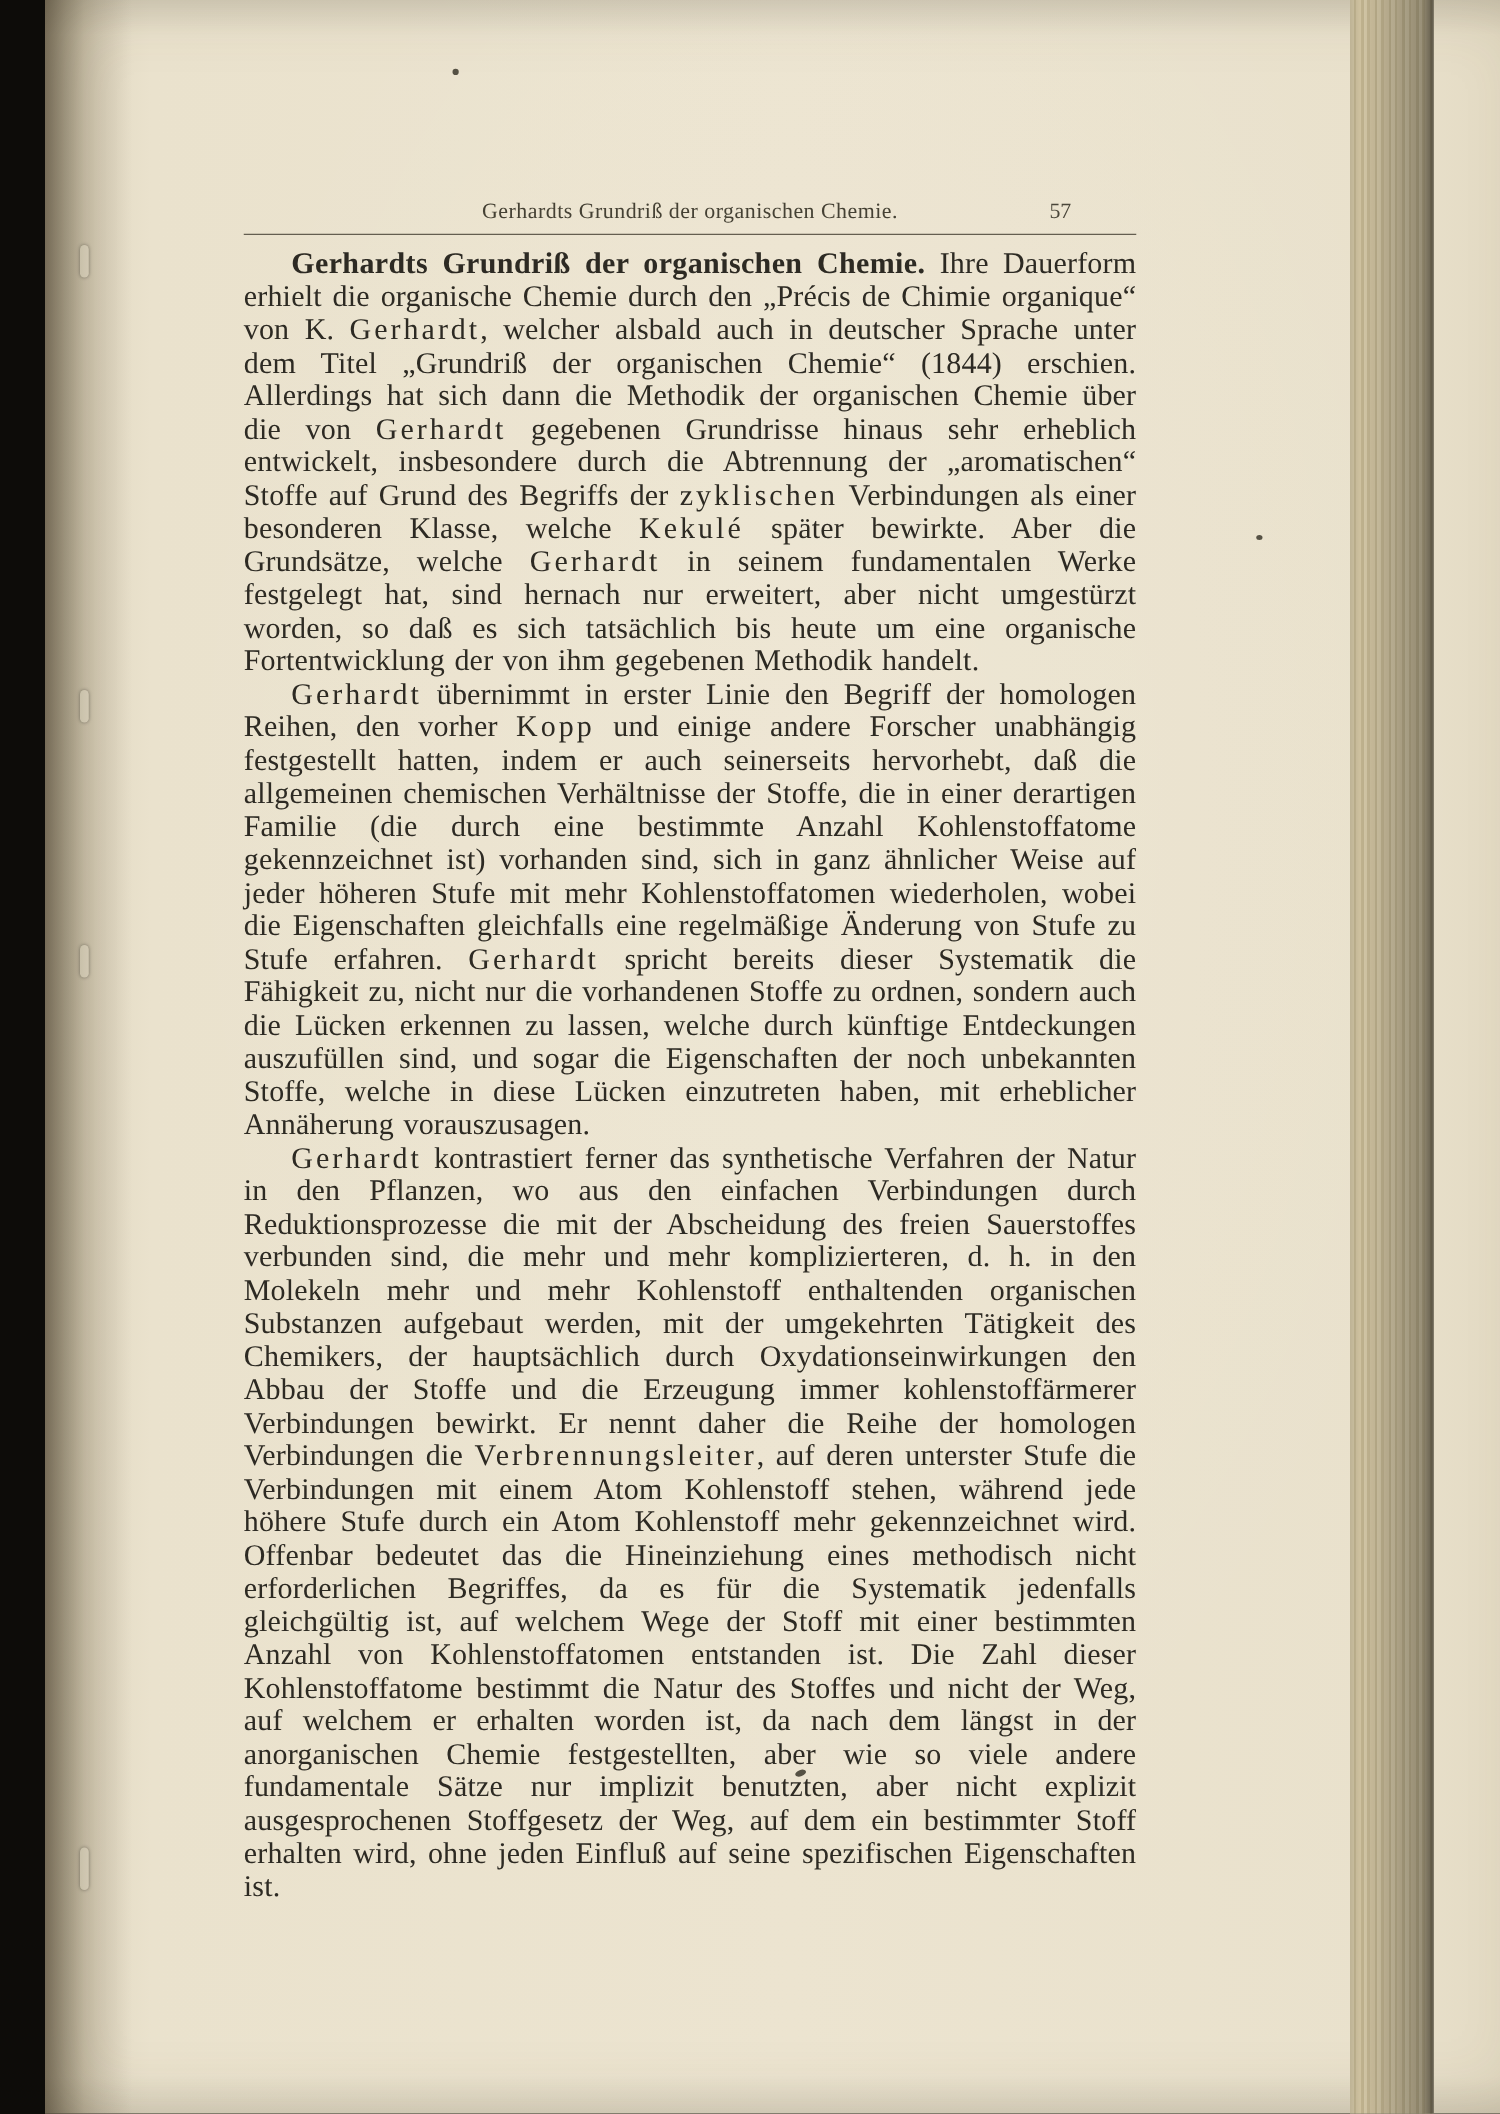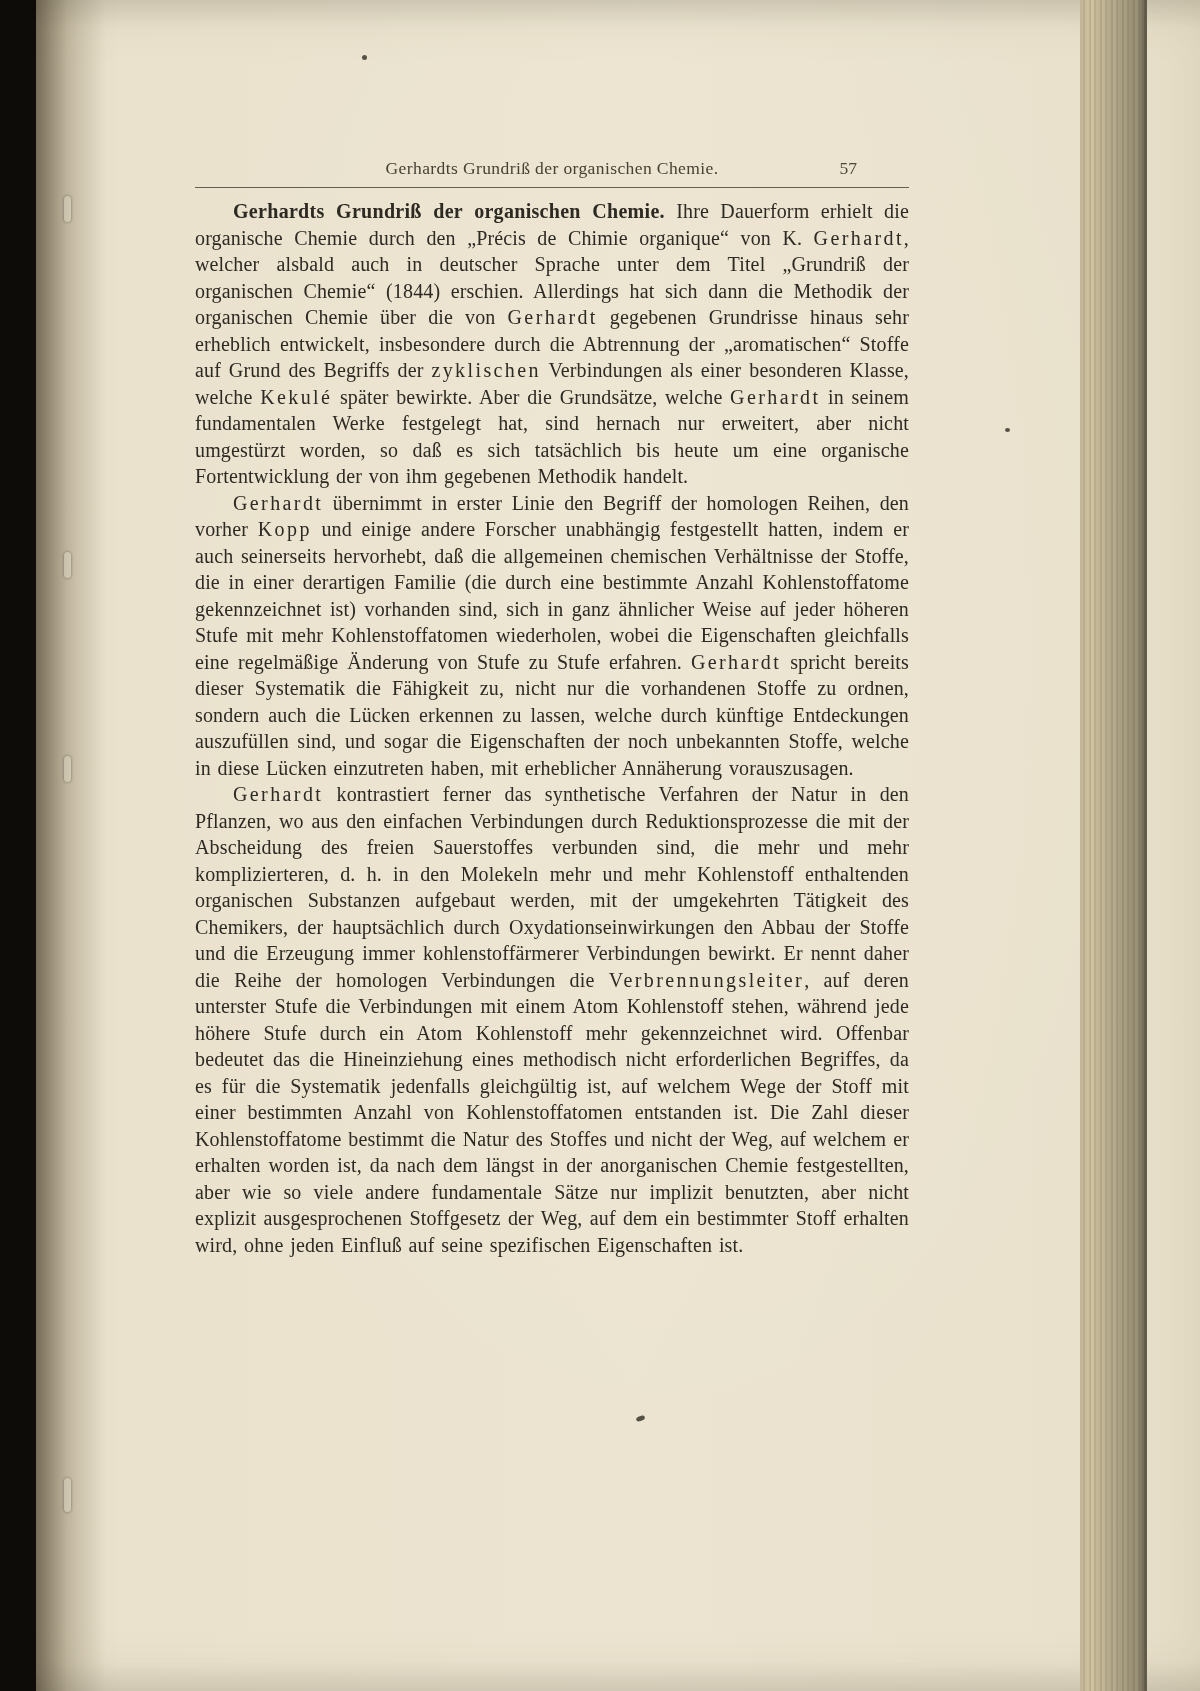--- a/index.html
+++ b/index.html
@@ -58,21 +58,21 @@
     display:block; text-align:center; letter-spacing:0.4px;
   }
   .page-number {
     position:absolute; right:52px; top:0; color:#4a463a;
   }
   .header-rule {
     margin-top:5px; border-bottom:1.6px solid #4c4739; opacity:0.85;
   }
   .body-text { margin-top:10px; }
   .para {
-    font-size:20px; line-height:26.5px;
+    font-size:24px; line-height:26.5px;
     text-align:justify; text-indent:38px;
     letter-spacing:0.15px; word-spacing:1.5px;
     color:#2d2a23;
   }
   .seg-plain { }
   .seg-bold  { font-weight:bold; letter-spacing:0.3px; }
   .seg-spaced{ letter-spacing:2.4px; }
 
   
   .speck { position:absolute; background:#3b372c; border-radius:50%; opacity:0.85; }

